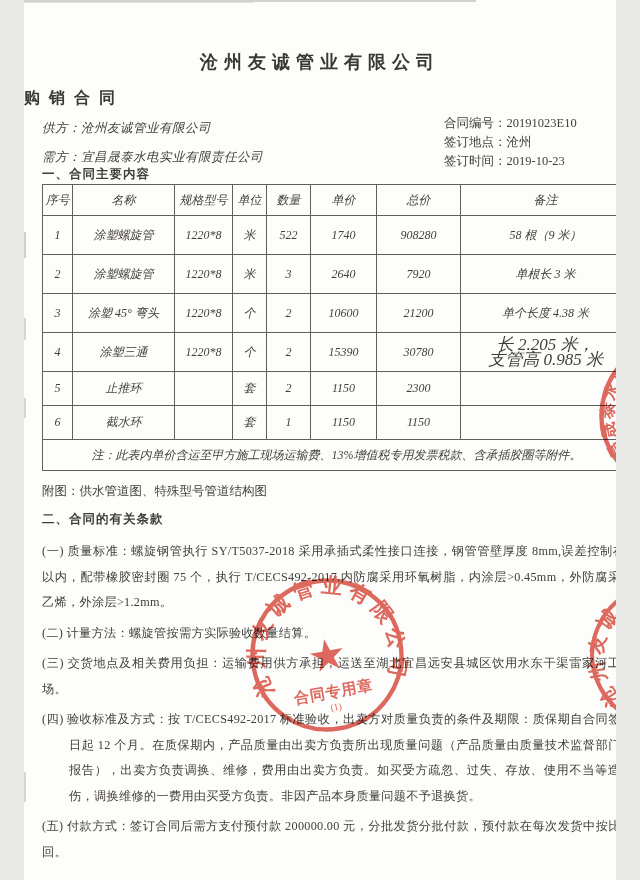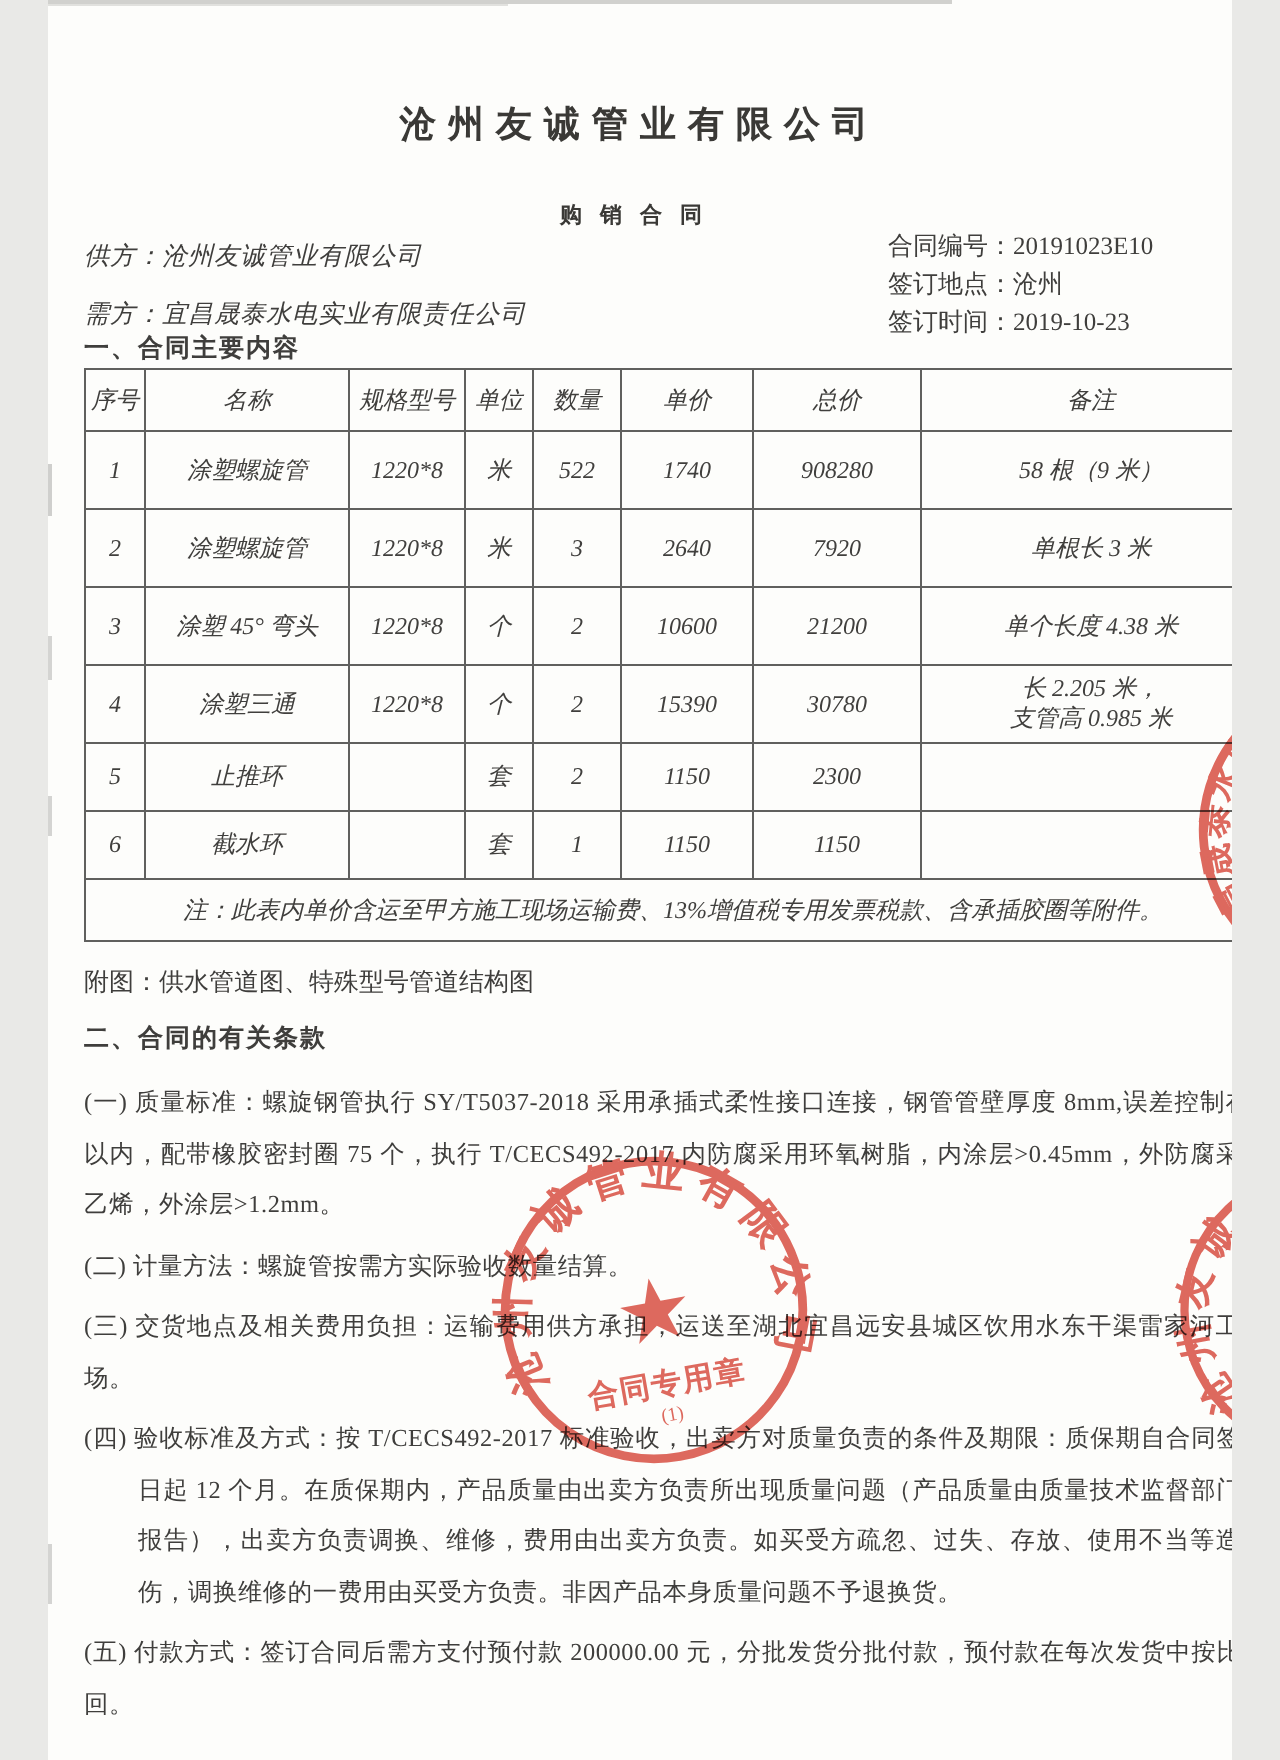--- a/index.html
+++ b/index.html
@@ -15,43 +15,43 @@
   .edge-left1{position:absolute;left:0;top:232px;width:2px;height:26px;background:#cfcfcd;}
   .edge-left2{position:absolute;left:0;top:318px;width:2px;height:22px;background:#d4d4d2;}
   .edge-left3{position:absolute;left:0;top:398px;width:2px;height:20px;background:#d4d4d2;}
   .edge-left4{position:absolute;left:0;top:772px;width:2px;height:30px;background:#d4d4d2;}
 
   .company{
     position:absolute;top:50px;left:0;width:100%;margin:0;
     text-align:center;font-size:18px;font-weight:600;letter-spacing:6px;color:#3a3936;
   }
   .doctitle{
-    position:absolute;top:100px;left:0;width:100%;margin:0;
-    text-align:center;font-size:11px;font-weight:600;letter-spacing:9px;color:#3a3936;
+    position:absolute;top:88px;left:0;width:100%;margin:0;
+    font-size:16px;font-weight:600;letter-spacing:9px;color:#3a3936;
   }
   .party{position:absolute;left:18px;font-size:12.5px;letter-spacing:.5px;font-style:italic;}
   .party.supplier{top:120px;}
   .party.buyer{top:149px;}
   .meta{position:absolute;left:420px;top:114px;font-size:12.5px;line-height:19px;}
   .sec-title{position:absolute;left:18px;top:166px;font-size:12.5px;font-weight:700;letter-spacing:1px;}
 
   .content{position:absolute;left:18px;top:184px;width:604px;}
   table.items{
     border-collapse:collapse;width:588px;table-layout:fixed;
     font-size:12px;color:#403f3d;font-style:italic;
   }
   table.items td,table.items th{
     border:1px solid #60605e;text-align:center;vertical-align:middle;
     padding:1px 2px;font-weight:normal;overflow:hidden;
   }
   table.items th{height:28px;}
   tr.r-tall td{height:36px;}
   tr.r-short td{height:31px;}
   tr.r-total td{height:34px;}
-  td.remark2{white-space:pre-line;font-size:12px;line-height:15px;}
+  td.remark2{white-space:pre-line;font-size:17px;line-height:15px;}
   td.note-cell{height:28px;text-align:left;padding-left:4px;font-size:12px;}
 
   .attach{margin-top:12px;font-size:12.5px;}
   .sec2{margin-top:11px;font-size:12.5px;font-weight:700;letter-spacing:1px;}
   .clauses{margin-top:11px;}
   .clause{
     margin:0 0 5px 0;font-size:12.2px;line-height:25.5px;
     text-align:justify;letter-spacing:.3px;
   }
   .clause.hang{padding-left:27px;text-indent:-27px;}

